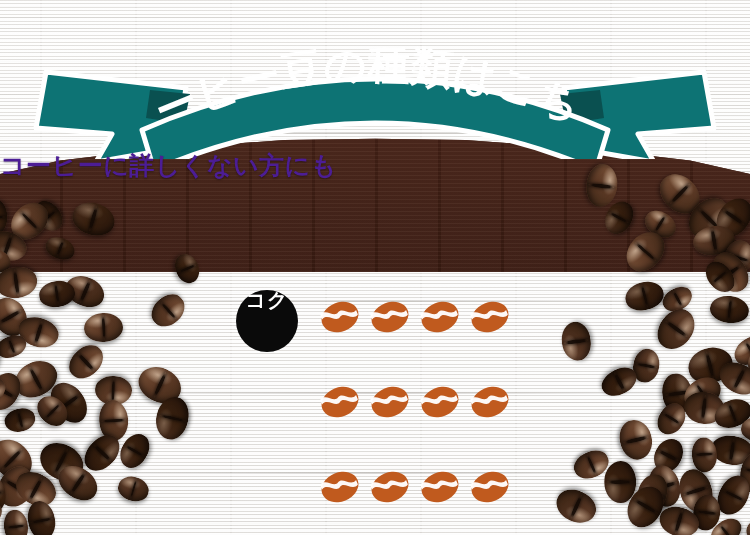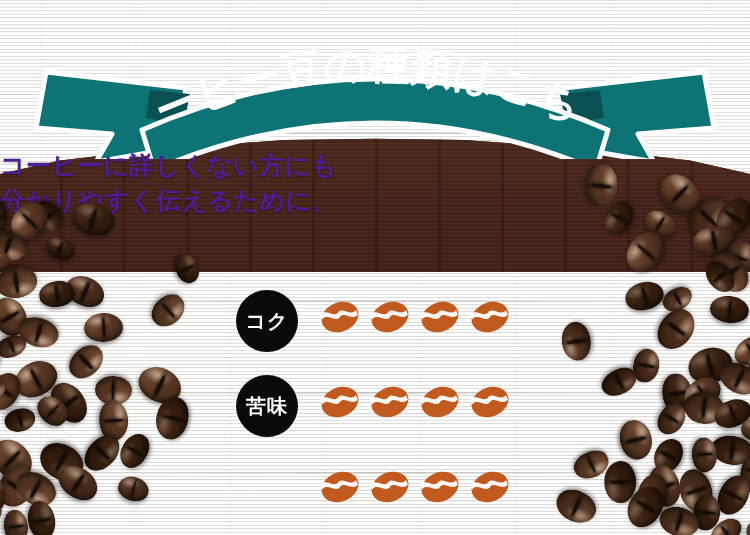--- a/index.html
+++ b/index.html
@@ -96,21 +96,21 @@
   }
   .lead-copy .ln { font-size:25px; line-height:35px; white-space:nowrap; }
 
   
   .ratings { position:absolute; left:236px; top:290px; width:300px; z-index:7; }
   .rate-row { position:relative; height:85px; }
   .rate-badge {
     position:absolute; left:0; top:0;
     width:62px; height:62px; border-radius:50%;
     background:#0a0a0a;
-    display:flex; align-items:center; justify-content:center;
+    display:flex; align-items:flex-start; justify-content:center;
   }
   .rate-badge span {
     color:#fff; font-size:20px; font-weight:bold; letter-spacing:1px;
     line-height:1;
   }
   .beans { position:absolute; left:84px; top:7px; display:flex; gap:10px; }
   .bean-icon { width:40px; height:40px; display:block; }
 </style>
 </head>
 <body>
@@ -239,21 +239,20 @@
       <path d="M 142 106 Q 375 4 608 106 L 596 146 Q 375 52 154 146 Z" fill="#0d7374" stroke="#ffffff" stroke-width="5" stroke-linejoin="round"></path>
 
       <text font-family="&quot;Liberation Sans&quot;, sans-serif" font-size="42" font-weight="bold" fill="#ffffff" letter-spacing="0">
         <textPath href="#arcPath" startOffset="50%" text-anchor="middle">コーヒー豆の種類はこちら!</textPath>
       </text>
     </svg>
   </div>
 
   <div class="lead-copy">
     <div class="ln">コーヒーに詳しくない方にも</div>
-    <div class="ln">分かりやすく伝えるために、</div>
   </div>
 
   <div class="ratings" id="ratings">
       <div class="rate-row">
         <div class="rate-badge" style="background: rgb(10, 10, 10);">
           <span>コク</span>
         </div>
         <div class="beans">
           <svg class="bean-icon" viewBox="0 0 40 40">
             <g transform="rotate(-22 20 20)">
@@ -275,23 +274,20 @@
           </svg>
           <svg class="bean-icon" viewBox="0 0 40 40">
             <g transform="rotate(-22 20 20)">
               <ellipse cx="20" cy="20" rx="19" ry="14.5" fill="#c05a1e"></ellipse>
               <path d="M 2.5 15.5 C 10 11 14 24 20 20 C 26 16 30 29 37.5 24.5 L 37.5 19.5 C 30 24 26 11 20 15 C 14 19 10 6 2.5 10.5 Z" fill="#ffffff" opacity="0.96"></path>
             </g>
           </svg>
         </div>
       </div>
       <div class="rate-row">
-        <div class="rate-badge" style="background: rgb(10, 10, 10);">
-          <span>苦味</span>
-        </div>
         <div class="beans">
           <svg class="bean-icon" viewBox="0 0 40 40">
             <g transform="rotate(-22 20 20)">
               <ellipse cx="20" cy="20" rx="19" ry="14.5" fill="#c05a1e"></ellipse>
               <path d="M 2.5 15.5 C 10 11 14 24 20 20 C 26 16 30 29 37.5 24.5 L 37.5 19.5 C 30 24 26 11 20 15 C 14 19 10 6 2.5 10.5 Z" fill="#ffffff" opacity="0.96"></path>
             </g>
           </svg>
           <svg class="bean-icon" viewBox="0 0 40 40">
             <g transform="rotate(-22 20 20)">
               <ellipse cx="20" cy="20" rx="19" ry="14.5" fill="#c05a1e"></ellipse>

